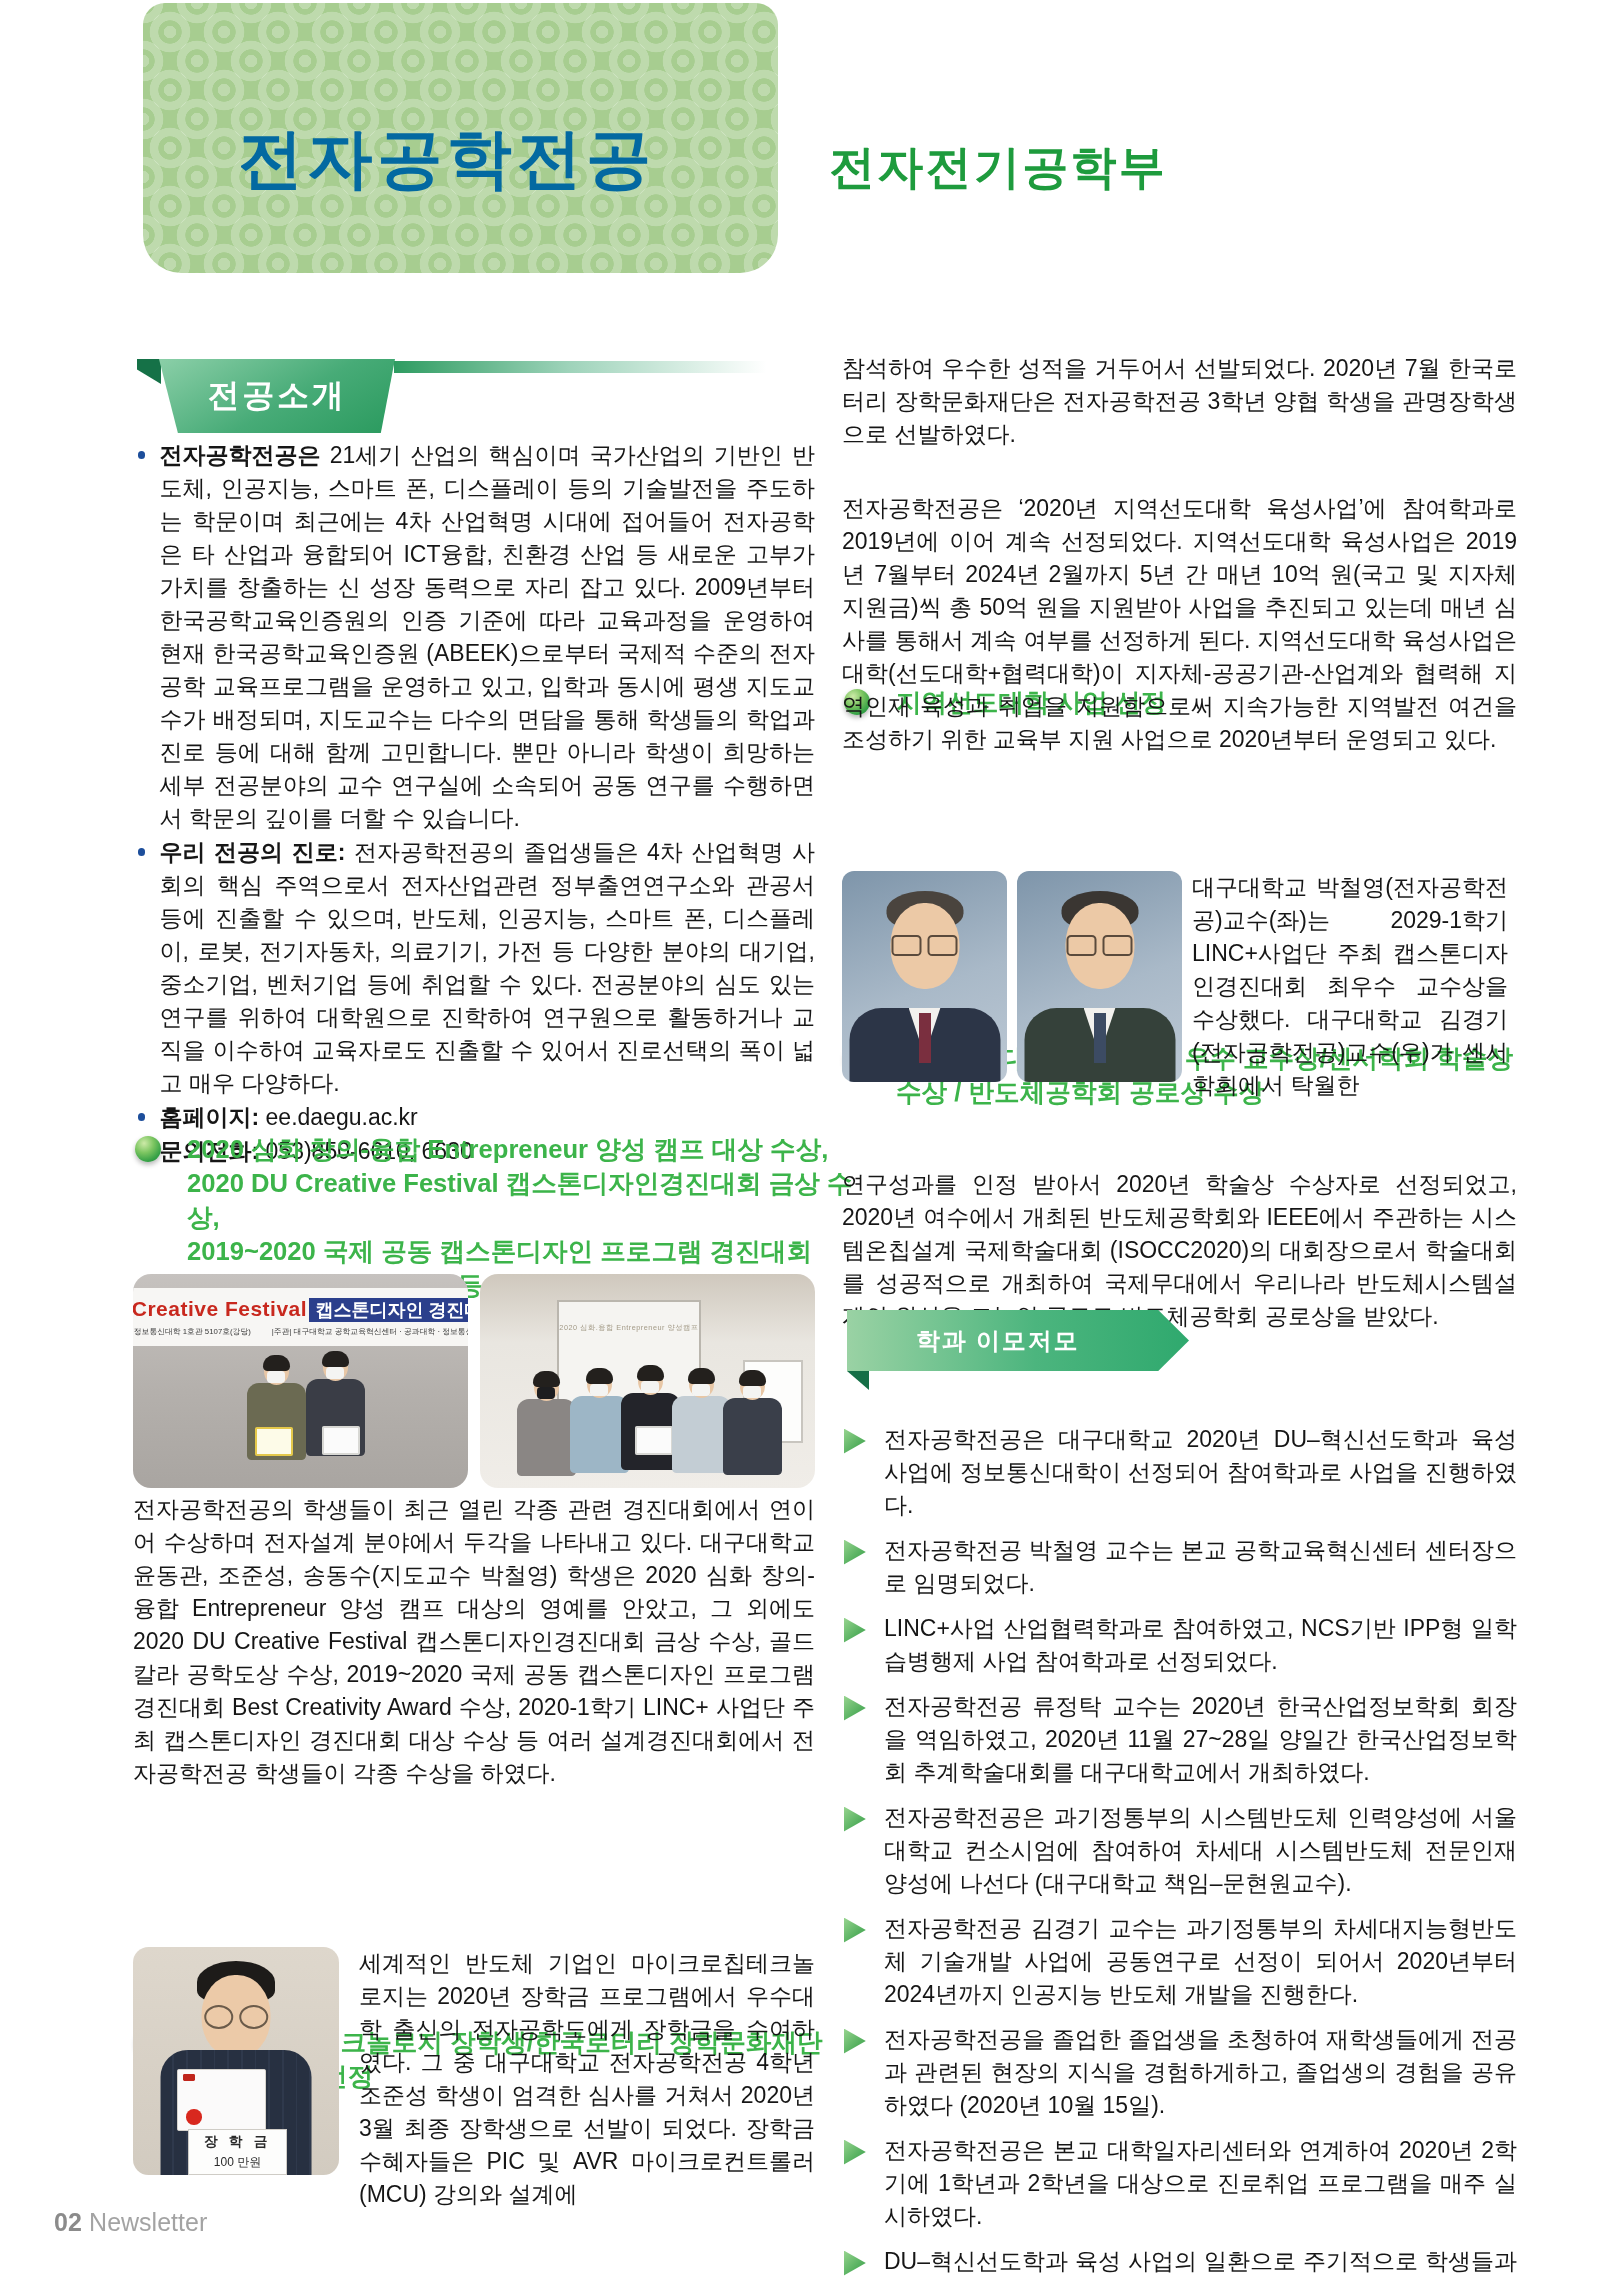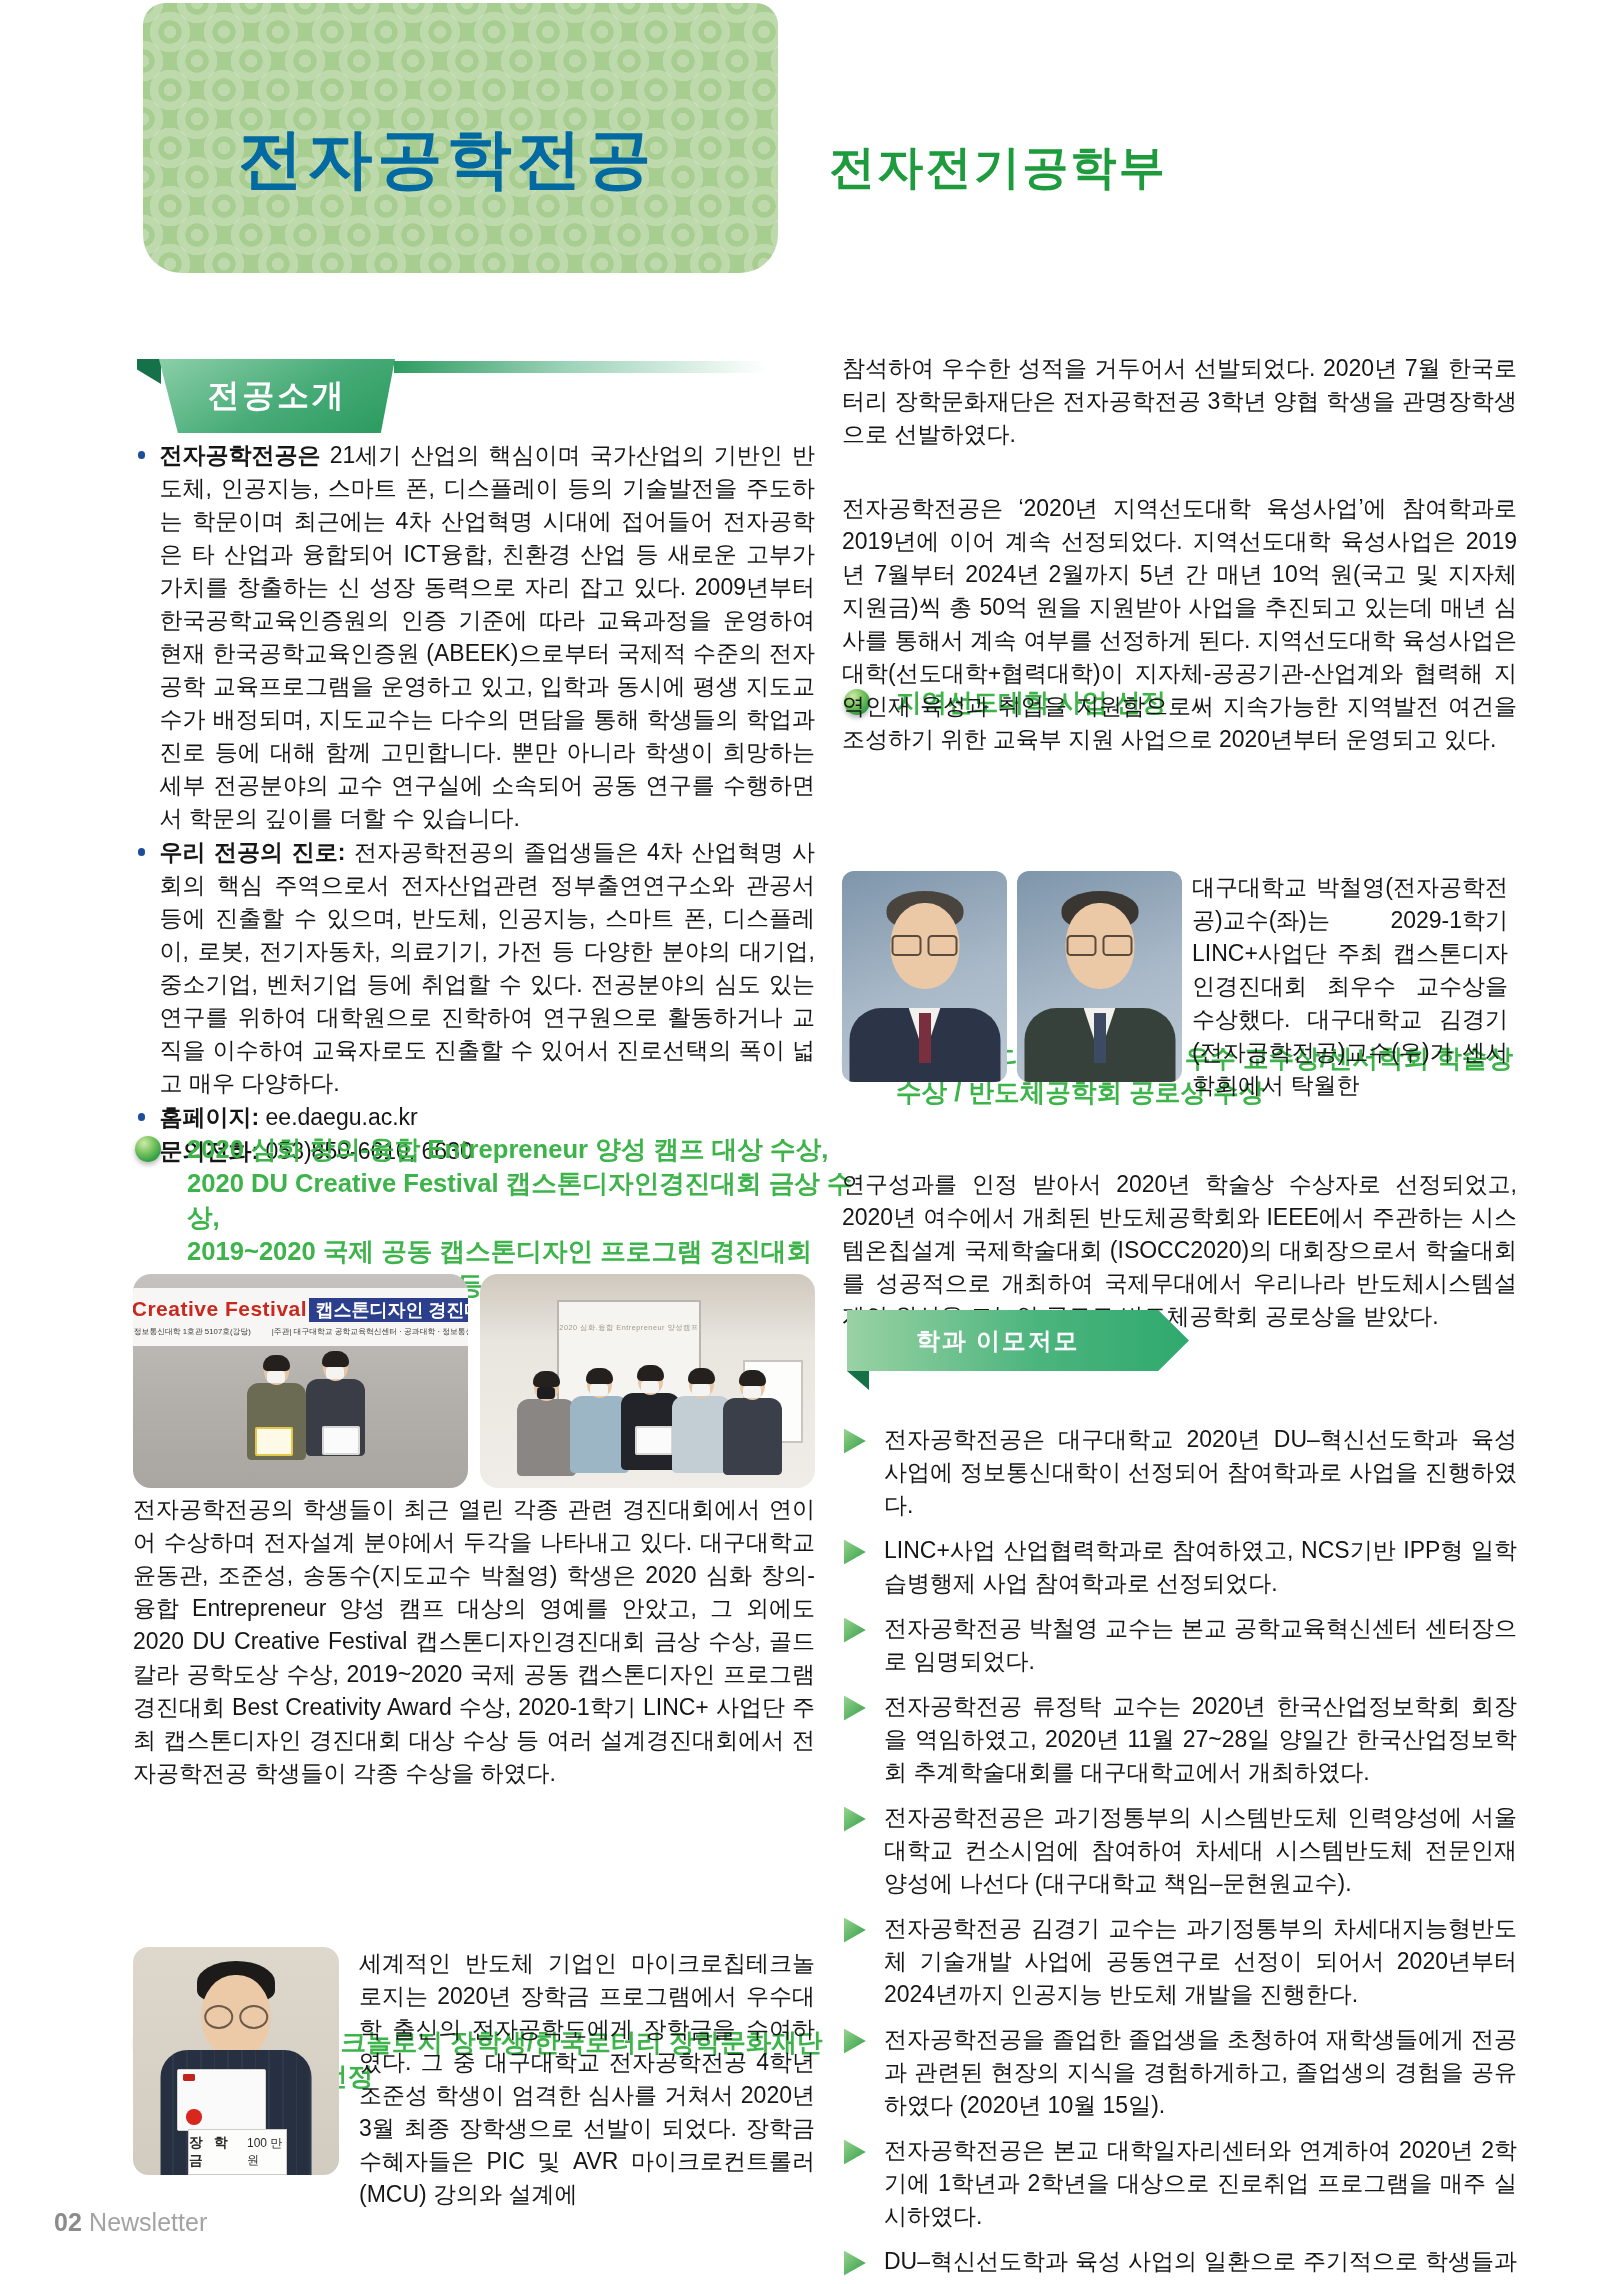--- a/index.html
+++ b/index.html
@@ -103,21 +103,21 @@
   .stu-hair{position:absolute;left:50%;transform:translateX(-50%);top:13.7px;width:78px;height:42px;border-radius:50% 50% 30% 30%;background:#1d1b19;}
   .stu-head{position:absolute;left:50%;transform:translateX(-50%);top:28px;width:69px;height:83px;border-radius:48%;background:#eccaa8;}
   .stu-glasses{position:absolute;left:50%;transform:translateX(-50%);top:58px;display:flex;gap:5.5px;}
   .stu-glasses i{display:block;width:25px;height:20px;border:2.3px solid #6b5b4a;border-radius:50%;}
   .stu-body{position:absolute;left:50%;transform:translateX(-50%);top:103px;width:151px;height:132px;border-radius:27px 27px 0 0;
     background:repeating-linear-gradient(90deg,#273041 0 12px,#2f394c 12px 13.7px);}
   .stu-cert{position:absolute;left:44px;top:122px;width:87px;height:60px;background:#fbfafa;border:1.4px solid #d6d3cd;border-radius:1.8px;}
   .stu-cert .seal{position:absolute;left:8.2px;bottom:5.5px;width:15.5px;height:15.5px;border-radius:50%;background:#d8281e;}
   .stu-cert .logo{position:absolute;left:4.6px;top:3.7px;width:12px;height:7.3px;background:#c0251c;border-radius:1.4px;}
   .stu-placard{position:absolute;left:55px;top:182px;width:97px;height:44px;background:#fdfdfc;border:1.4px solid #cfccc6;
-    display:flex;align-items:center;justify-content:center;gap:2.7px;}
+    display:flex;flex-direction:column;align-items:center;justify-content:center;gap:2.7px;}
   .stu-placard b{font-size:13.7px;color:#2a2a2a;letter-spacing:3.7px;}
   .stu-placard i{font-style:normal;font-size:12px;color:#2a2a2a;}
   .sch-text{flex:1;}
 
   
   .footer{position:absolute;left:54px;top:2208px;font-size:25px;color:#a3a3a3;}
   .footer b{color:#8b8b8b;font-weight:bold;margin-right:7.3px;}
 </style>
 </head>
 <body>
@@ -294,22 +294,22 @@
 
   <div class="abs rcol body-text" style="top:1168px;">연구성과를 인정 받아서 2020년 학술상 수상자로 선정되었고, 2020년 여수에서 개최된 반도체공학회와 IEEE에서 주관하는 시스템온칩설계 국제학술대회 (ISOCC2020)의 대회장으로서 학술대회를 성공적으로 개최하여 국제무대에서 우리나라 반도체시스템설계의 위상을 드높인 공로로 반도체공학회 공로상을 받았다.</div>
 
   <div class="misc-banner">
     <span>학과 이모저모</span>
   </div>
   <div class="misc-fold"></div>
 
   <div class="abs rcol" style="top:1423px;">
     <div class="item"><span class="tri"></span><span>전자공학전공은 대구대학교 2020년 DU–혁신선도학과 육성 사업에 정보통신대학이 선정되어 참여학과로 사업을 진행하였다.</span></div>
+    <div class="item"><span class="tri"></span><span>전자공학전공 박철영 교수는 본교 공학교육혁신센터 센터장으로 임명되었다.</span></div>
     <div class="item"><span class="tri"></span><span>LINC+사업 산업협력학과로 참여하였고, NCS기반 IPP형 일학습병행제 사업 참여학과로 선정되었다.</span></div>
-    <div class="item"><span class="tri"></span><span>전자공학전공 박철영 교수는 본교 공학교육혁신센터 센터장으로 임명되었다.</span></div>
     <div class="item"><span class="tri"></span><span>전자공학전공 류정탁 교수는 2020년 한국산업정보학회 회장을 역임하였고, 2020년 11월 27~28일 양일간 한국산업정보학회 추계학술대회를 대구대학교에서 개최하였다.</span></div>
     <div class="item"><span class="tri"></span><span>전자공학전공은 과기정통부의 시스템반도체 인력양성에 서울대학교 컨소시엄에 참여하여 차세대 시스템반도체 전문인재 양성에 나선다 (대구대학교 책임–문현원교수).</span></div>
     <div class="item"><span class="tri"></span><span>전자공학전공 김경기 교수는 과기정통부의 차세대지능형반도체 기술개발 사업에 공동연구로 선정이 되어서 2020년부터 2024년까지 인공지능 반도체 개발을 진행한다.</span></div>
     <div class="item"><span class="tri"></span><span>전자공학전공을 졸업한 졸업생을 초청하여 재학생들에게 전공과 관련된 현장의 지식을 경험하게하고, 졸업생의 경험을 공유하였다 (2020년 10월 15일).</span></div>
     <div class="item"><span class="tri"></span><span>전자공학전공은 본교 대학일자리센터와 연계하여 2020년 2학기에 1학년과 2학년을 대상으로 진로취업 프로그램을 매주 실시하였다.</span></div>
     <div class="item"><span class="tri"></span><span>DU–혁신선도학과 육성 사업의 일환으로 주기적으로 학생들과의 친밀한 교류를 위해서 지도교수와의 사제동행을 진행하였다.</span></div>
   </div>
 
   <div class="footer">
     <b>02</b><span>Newsletter</span>

